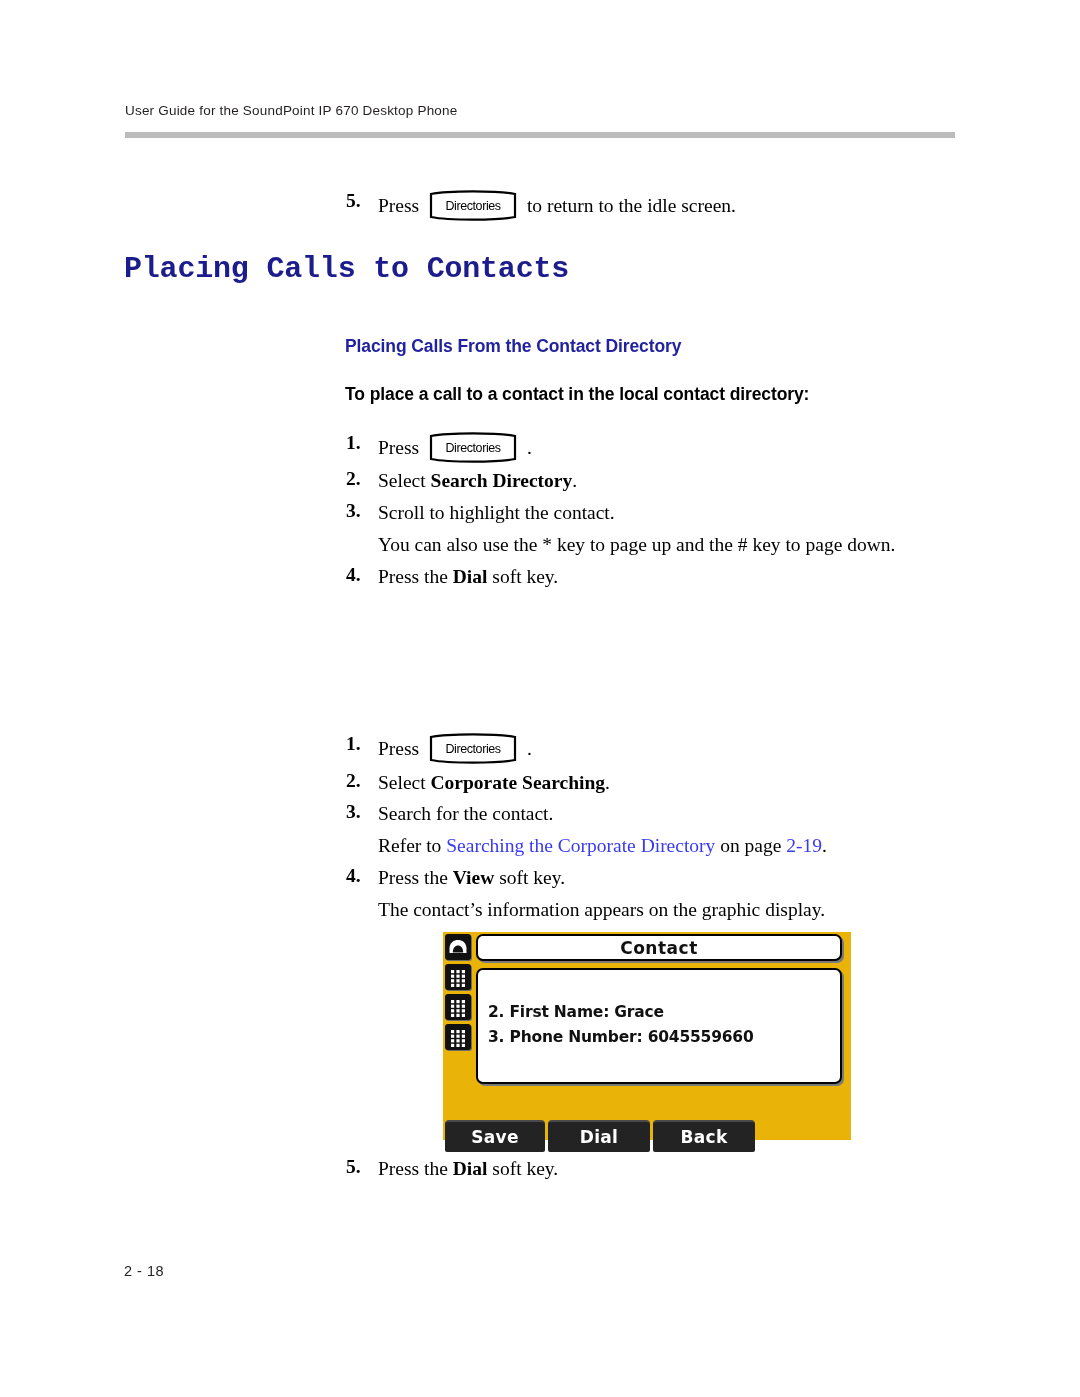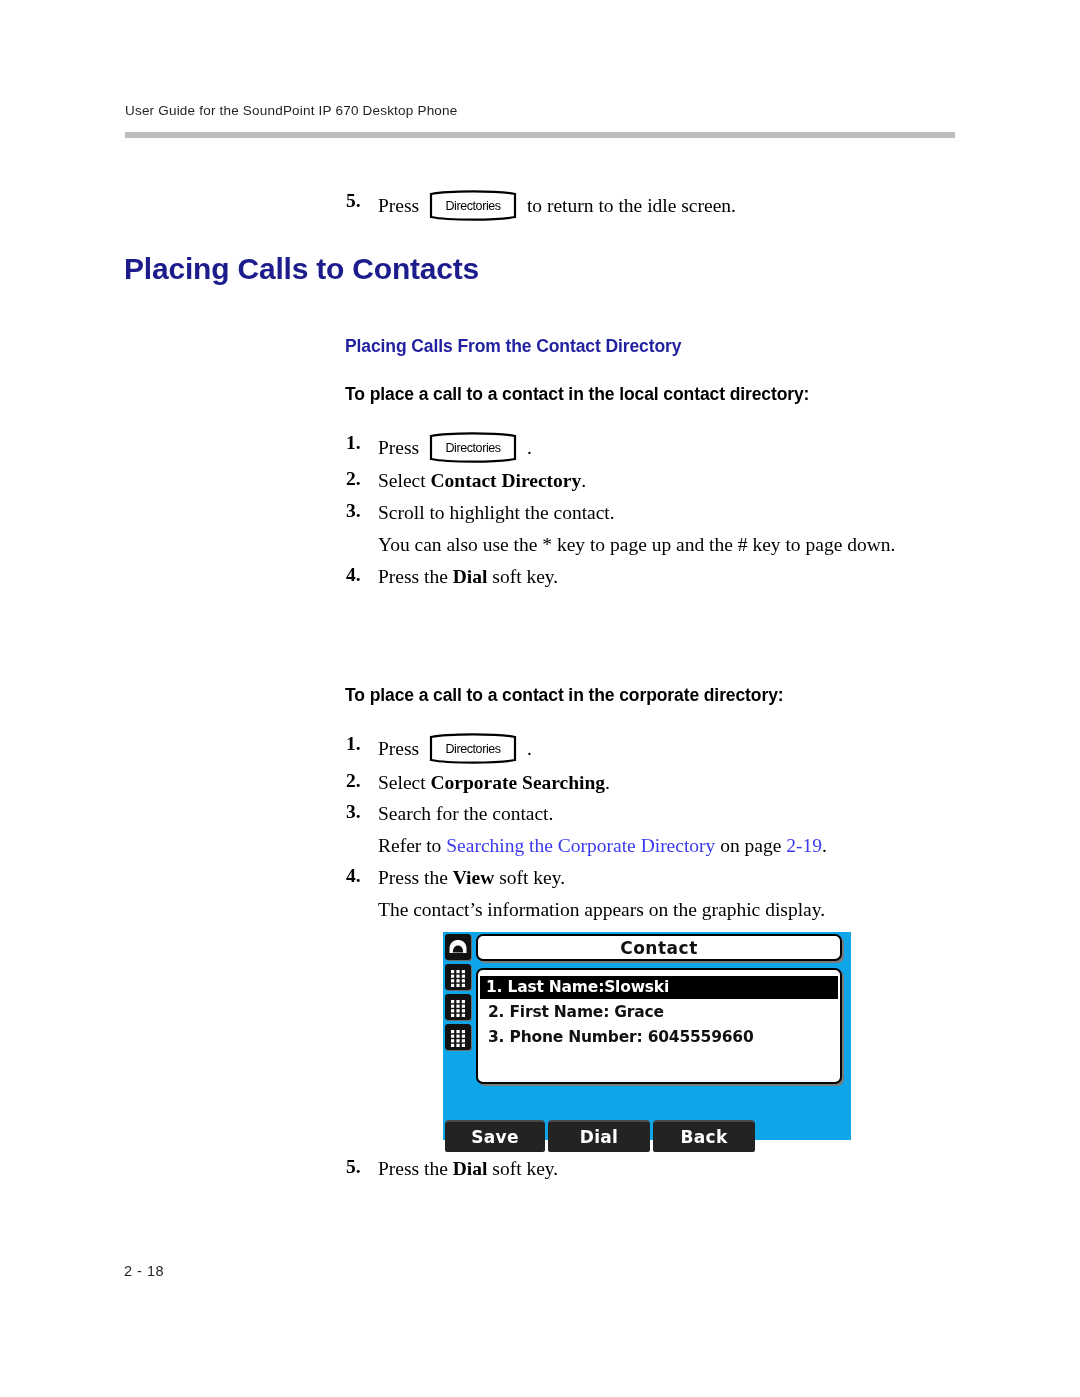--- a/index.html
+++ b/index.html
@@ -60,21 +60,21 @@
   }
   .step-body {
     position: absolute;
     left: 378px;
   }
 
   
   .h1 {
     position: absolute;
     left: 124px;
-    font-family: Liberation Sans, sans-serif;
+    font-family: Liberation Mono, monospace;
     font-weight: bold;
     font-size: 30px;
     letter-spacing: -0.2px;
     color: #1c1c8c;
     white-space: nowrap;
   }
   .h2 {
     position: absolute;
     left: 345px;
     font-family: "Liberation Sans", sans-serif;
@@ -122,21 +122,21 @@
     line-height: 1;
   }
 
   
   .lcd-figure {
     position: absolute;
     left: 443px;
     top: 932px;
     width: 408px;
     height: 208px;
-    background: #0ea5e9;
+    background: #eab308;
   }
 
   .linekey-col {
     position: absolute;
     left: 0;
     top: 2px;
     width: 30px;
     height: 118px;
   }
   .linekey {
@@ -303,35 +303,34 @@
       <svg width="90" height="31" viewBox="0 0 90 31" aria-hidden="true">
         <path d="M3,4 C20,0.5 70,0.5 87,4 L87,27 C70,30.5 20,30.5 3,27 Z" fill="#ffffff" stroke="#000000" stroke-width="2.2"></path>
       </svg>
       <span class="key-label">Directories</span>
     </span>
     <span>.</span>
   </div>
 
   <div class="step-num" style="top:468px;">2.</div>
   <div class="step-body body-text" style="top:468px;">
-    <span>Select </span><b>Contact Directory</b><span>.</span>
+    <span>Select </span><b>Search Directory</b><span>.</span>
   </div>
 
   <div class="step-num" style="top:500px;">3.</div>
   <div class="step-body body-text" style="top:532px;">You can also use the * key to page up and the # key to page down.</div>
 
   <div class="step-body body-text" style="top:500px;">Scroll to highlight the contact.</div>
 
   <div class="step-num" style="top:564px;">4.</div>
   <div class="step-body body-text" style="top:564px;">
     <span>Press the </span><b>Dial</b><span> soft key.</span>
   </div>
 
 
-  <div class="h3" style="top:685px;">To place a call to a contact in the corporate directory:</div>
 
   <div class="step-num" style="top:733px;">1.</div>
   <div class="step-body body-text" style="top:733px;">
     <span>Press</span>
     <span class="key-graphic">
       <svg width="90" height="31" viewBox="0 0 90 31" aria-hidden="true">
         <path d="M3,4 C20,0.5 70,0.5 87,4 L87,27 C70,30.5 20,30.5 3,27 Z" fill="#ffffff" stroke="#000000" stroke-width="2.2"></path>
       </svg>
       <span class="key-label">Directories</span>
     </span>
@@ -421,21 +420,20 @@
         </svg>
       </div>
     </div>
 
     <div class="lcd-screen">
       <div class="lcd-title">
         <span>Contact</span>
       </div>
 
       <div class="lcd-list">
-        <div class="lcd-row r0 selected">1. Last Name:Slowski</div>
         <div class="lcd-row r1">2. First Name: Grace</div>
         <div class="lcd-row r2">3. Phone Number: 6045559660</div>
       </div>
     </div>
 
     <div class="softkey-bar">
       <div class="softkey s0">
         <span>Save</span>
       </div>
       <div class="softkey s1">

